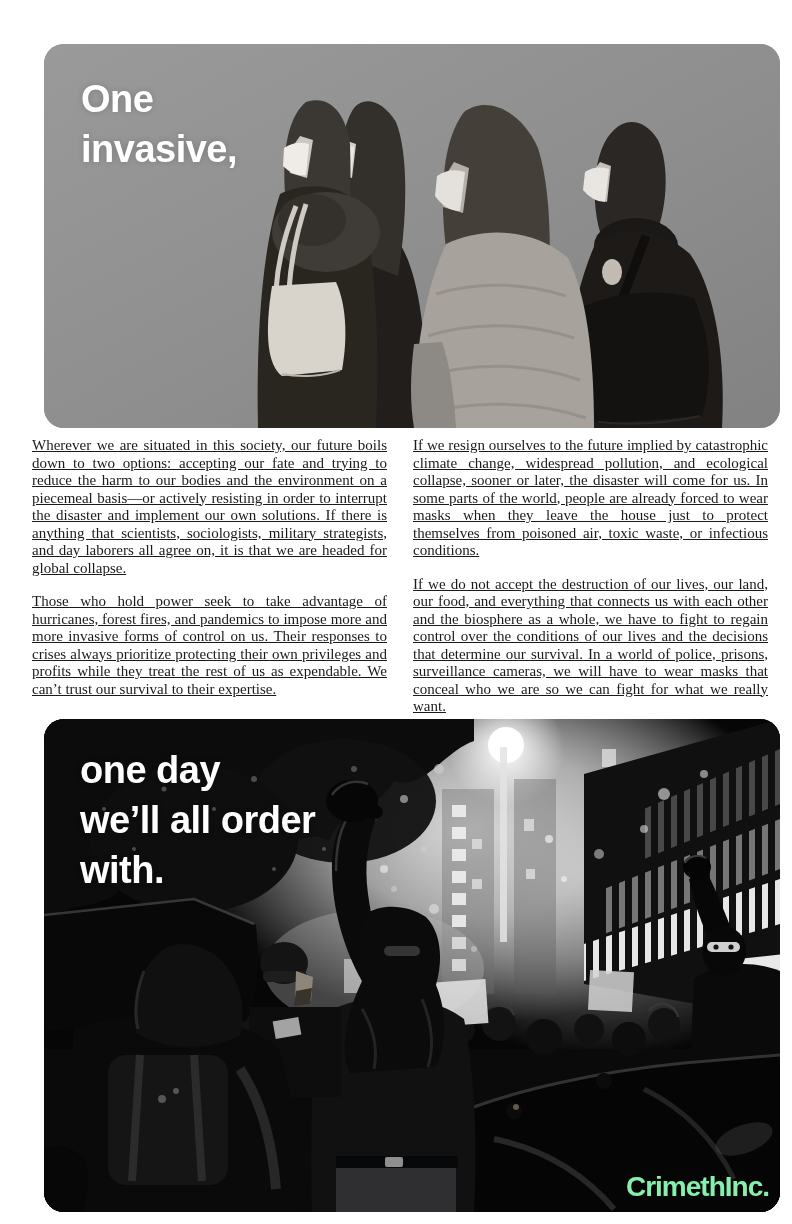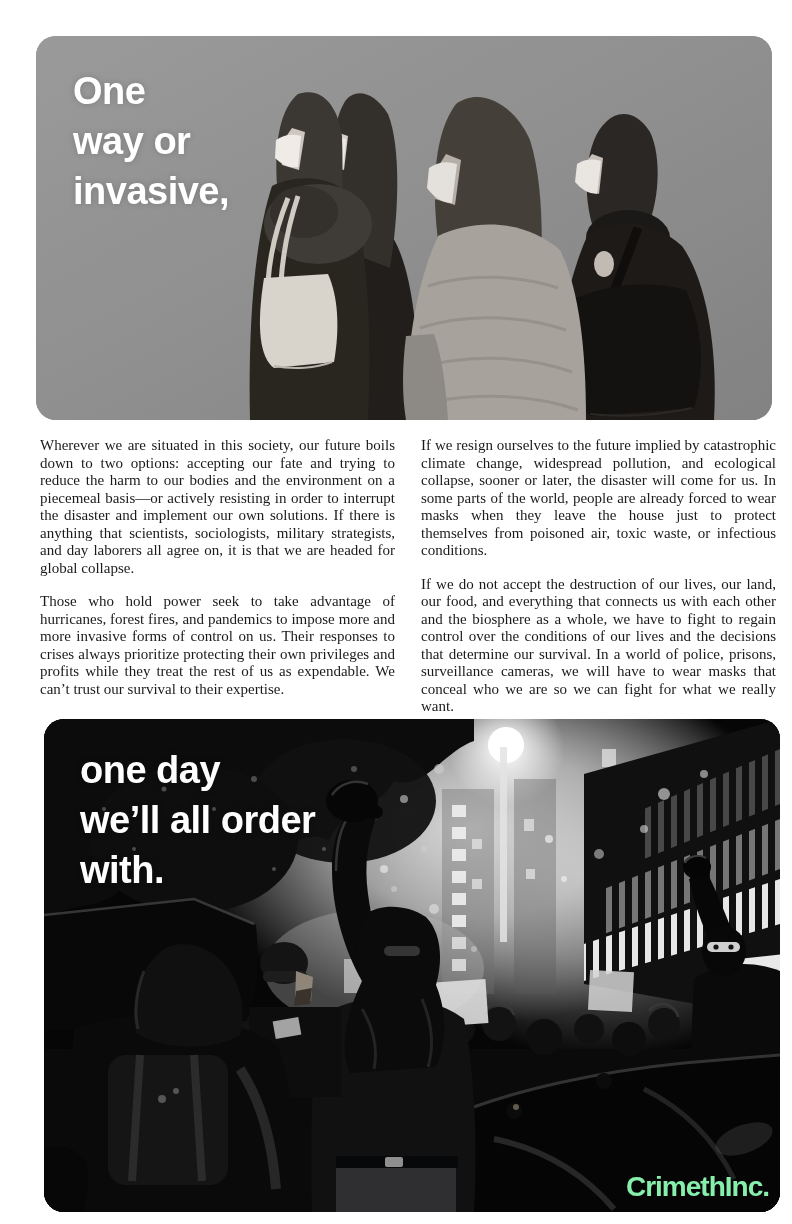--- a/index.html
+++ b/index.html
@@ -25,36 +25,36 @@
   .headline-bottom { left:36px; top:26px; }
   .hl-line { display:block; }
 
   .logo {
     position:absolute; right:11px; bottom:9px; color:#86efac;
     font-family:"Liberation Sans","DejaVu Sans",sans-serif;
     font-weight:bold; font-size:28px; letter-spacing:-1px;
   }
 
   .article {
-    position:absolute; top:437px; left:40px; width:736px;
-    display:flex; gap:26px; color:#1a1a1a;
+    position:absolute; top:437px; left:32px; width:736px;
+    display:flex; gap:26px; color:#1a1a1a;text-decoration:underline;
   }
   .col {
     width:355px; font-size:15px; line-height:17.5px; text-align:justify;
     hyphens:auto; -webkit-hyphens:auto;
   }
   .col p { margin:0; }
   .col p + p { margin-top:16px; }
 </style>
 </head>
 <body>
 
 <div class="page">
 
-  <figure class="photo photo-top" style="margin:8px">
+  <figure class="photo photo-top" style="margin:16px">
     <svg viewBox="0 0 736 384" aria-hidden="true">
       <defs>
         <linearGradient id="tbg" x1="0" y1="0" x2="1" y2="1">
           <stop offset="0" stop-color="#9a9a9a"></stop>
           <stop offset="0.55" stop-color="#8e8e8e"></stop>
           <stop offset="1" stop-color="#828282"></stop>
         </linearGradient>
       </defs>
       <rect width="736" height="384" fill="url(#tbg)"></rect>
 
@@ -93,21 +93,20 @@
         <path d="M420,68 C396,100 394,162 406,232 C412,266 422,282 436,288 L502,282 C508,220 508,148 494,104 C478,68 444,50 420,68 Z" fill="#453f39"></path>
         <path d="M410,118 L395,142 L399,163 L419,169 L425,124 Z" fill="#b6afa8"></path>
         <path d="M393,132 Q 406,123 421,128 L416,167 Q 402,167 391,152 Z" fill="#e4e1dc"></path>
         <path d="M402,200 C378,252 370,320 370,384 L550,384 C550,308 542,250 524,214 C490,184 440,182 402,200 Z" fill="#a7a29c"></path>
         <path d="M392,250 C430,238 480,238 522,252 M384,292 C426,278 482,278 530,294 M378,334 C424,318 486,318 536,336 M374,372 C422,356 490,356 542,374" stroke="#94908a" stroke-width="3" fill="none" opacity="0.9"></path>
         <path d="M370,300 C366,332 366,360 370,384 L412,384 C410,352 406,320 398,298 Z" fill="#8d8984"></path>
       </g>
     </svg>
     <div class="headline headline-top">
       <span class="hl-line">One</span>
-      <span class="hl-line">way or</span>
       <span class="hl-line">invasive,</span>
     </div>
   </figure>
 
   <div class="article">
     <div class="col">
       <p>Wherever we are situated in this society, our future boils down to two options: accepting our fate and trying to reduce the harm to our bodies and the environment on a piecemeal basis—or actively resisting in order to interrupt the disaster and implement our own solutions. If there is anything that scientists, sociologists, military strategists, and day laborers all agree on, it is that we are headed for global collapse.</p>
       <p>Those who hold power seek to take advantage of hurricanes, forest fires, and pandemics to impose more and more invasive forms of control on us. Their responses to crises always prioritize protecting their own privileges and profits while they treat the rest of us as expendable. We can’t trust our survival to their expertise.</p>
     </div>
     <div class="col">

